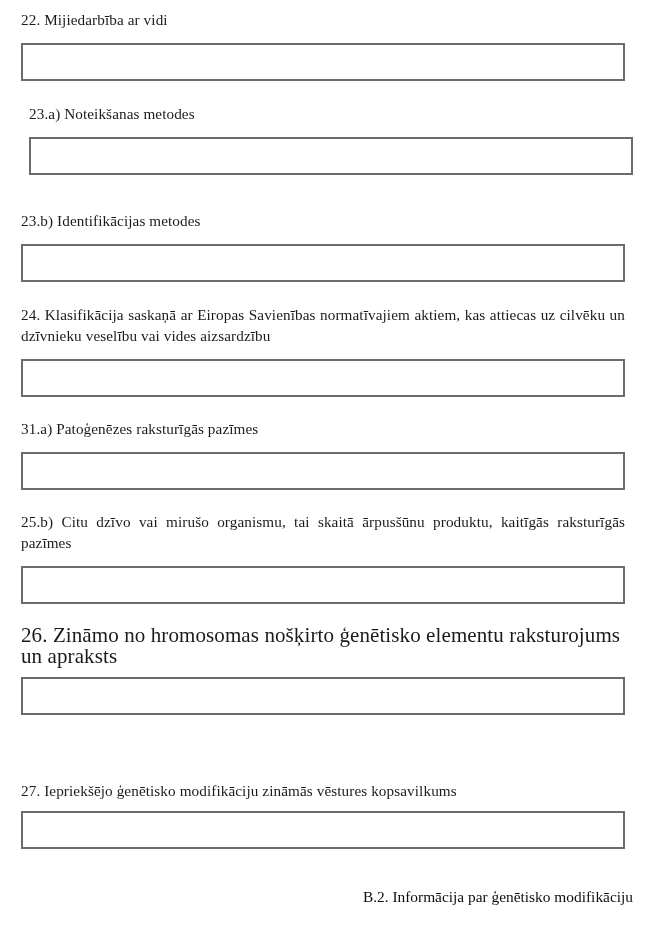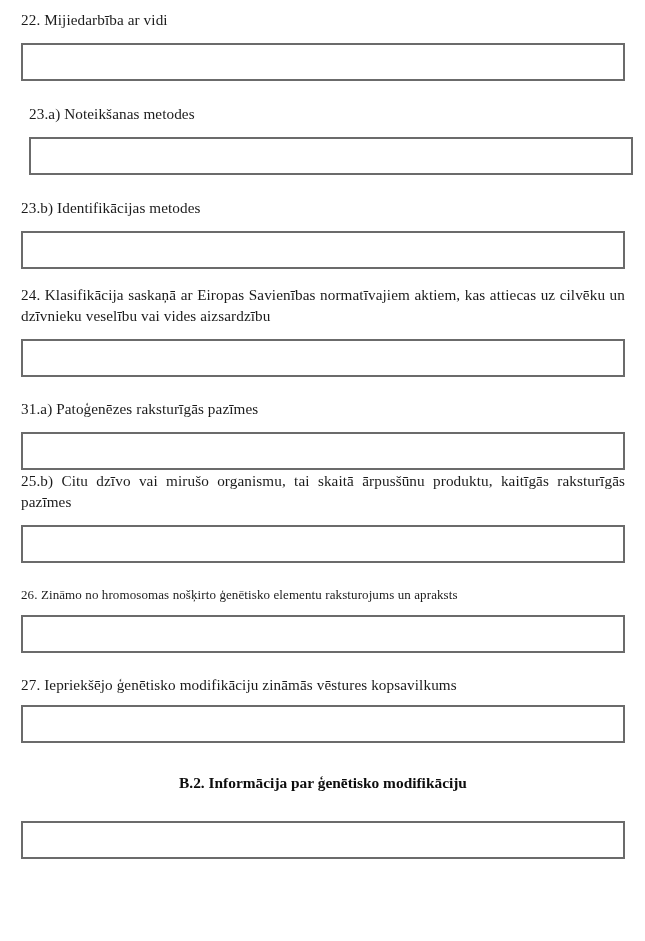--- a/index.html
+++ b/index.html
@@ -42,25 +42,25 @@
   .field-box {
     box-sizing: border-box;
     width: 604px;
     height: 38px;
     border: 2px solid #6b6b6b;
     background: #ffffff;
     display: block;
   }
   .section-heading {
     font-size: 15.4px;
-    font-weight: bold;
-    text-align: center;
+    font-weight: normal;
+    text-align: right;
     line-height: 21px;
     color: #0d0d0d;
-    margin: 0;
+    margin: 8px;
     width: 604px;
   }
   
   .gap-label-to-box { height: 13px; }
   .block { margin: 0; padding: 0; }
 </style>
 </head>
 <body>
 
 <div class="page">
@@ -71,51 +71,51 @@
       <div class="gap-label-to-box"></div>
       <div class="field-box" title=""></div>
     </div>
 
     <div class="block" style="padding-top:22px;margin-left:8px;">
       <p class="q-label">23.a) Noteikšanas metodes</p>
       <div class="gap-label-to-box"></div>
       <div class="field-box" title=""></div>
     </div>
 
-    <div class="block" style="padding-top:22px;">
+    <div class="block" style="padding-top:35px;">
       <p class="q-label">23.b) Identifikācijas metodes</p>
       <div class="gap-label-to-box"></div>
       <div class="field-box" title=""></div>
     </div>
 
-    <div class="block" style="padding-top:15px;">
+    <div class="block" style="padding-top:22px;">
       <p class="q-label justify">24. Klasifikācija saskaņā ar Eiropas Savienības normatīvajiem aktiem, kas attiecas uz cilvēku un dzīvnieku veselību vai vides aizsardzību</p>
       <div class="gap-label-to-box"></div>
       <div class="field-box" title=""></div>
     </div>
 
     <div class="block" style="padding-top:21px;">
       <p class="q-label">31.a) Patoģenēzes raksturīgās pazīmes</p>
       <div class="gap-label-to-box"></div>
       <div class="field-box" title=""></div>
     </div>
 
-    <div class="block" style="">
+    <div class="block" style="padding-top:21px;">
       <p class="q-label justify">25.b) Citu dzīvo vai mirušo organismu, tai skaitā ārpusšūnu produktu, kaitīgās raksturīgās pazīmes</p>
       <div class="gap-label-to-box"></div>
       <div class="field-box" title=""></div>
     </div>
 
     <div class="block" style="padding-top:21px;">
-      <p class="q-label" style="font-size:13px;">26. Zināmo no hromosomas nošķirto ģenētisko elementu raksturojums un apraksts</p>
+      <p class="q-label" style="font-size:21px;">26. Zināmo no hromosomas nošķirto ģenētisko elementu raksturojums un apraksts</p>
       <div style="height:10px;"></div>
       <div class="field-box" title=""></div>
     </div>
 
-    <div class="block" style="padding-top:21px;">
+    <div class="block" style="padding-top:21px;margin-top:44px;">
       <p class="q-label">27. Iepriekšējo ģenētisko modifikāciju zināmās vēstures kopsavilkums</p>
       <div style="height:10px;"></div>
       <div class="field-box" title=""></div>
     </div>
 
     <div class="block" style="padding-top:29px;">
       <p class="section-heading">B.2. Informācija par ģenētisko modifikāciju</p>
     </div>
 
     <div class="block" style="padding-top:17px;">

